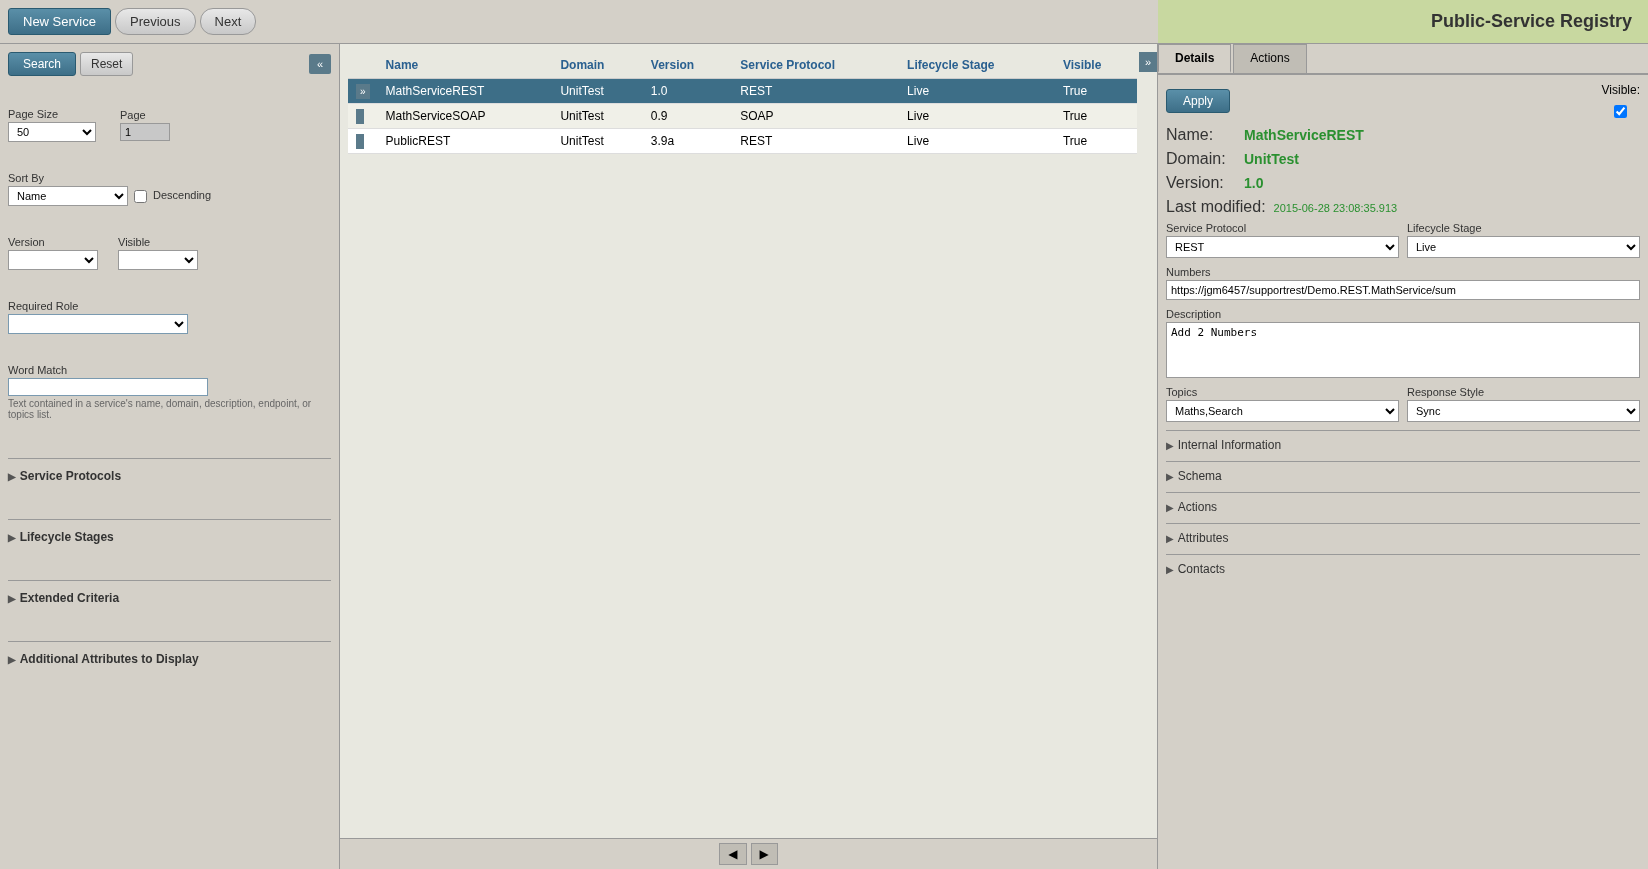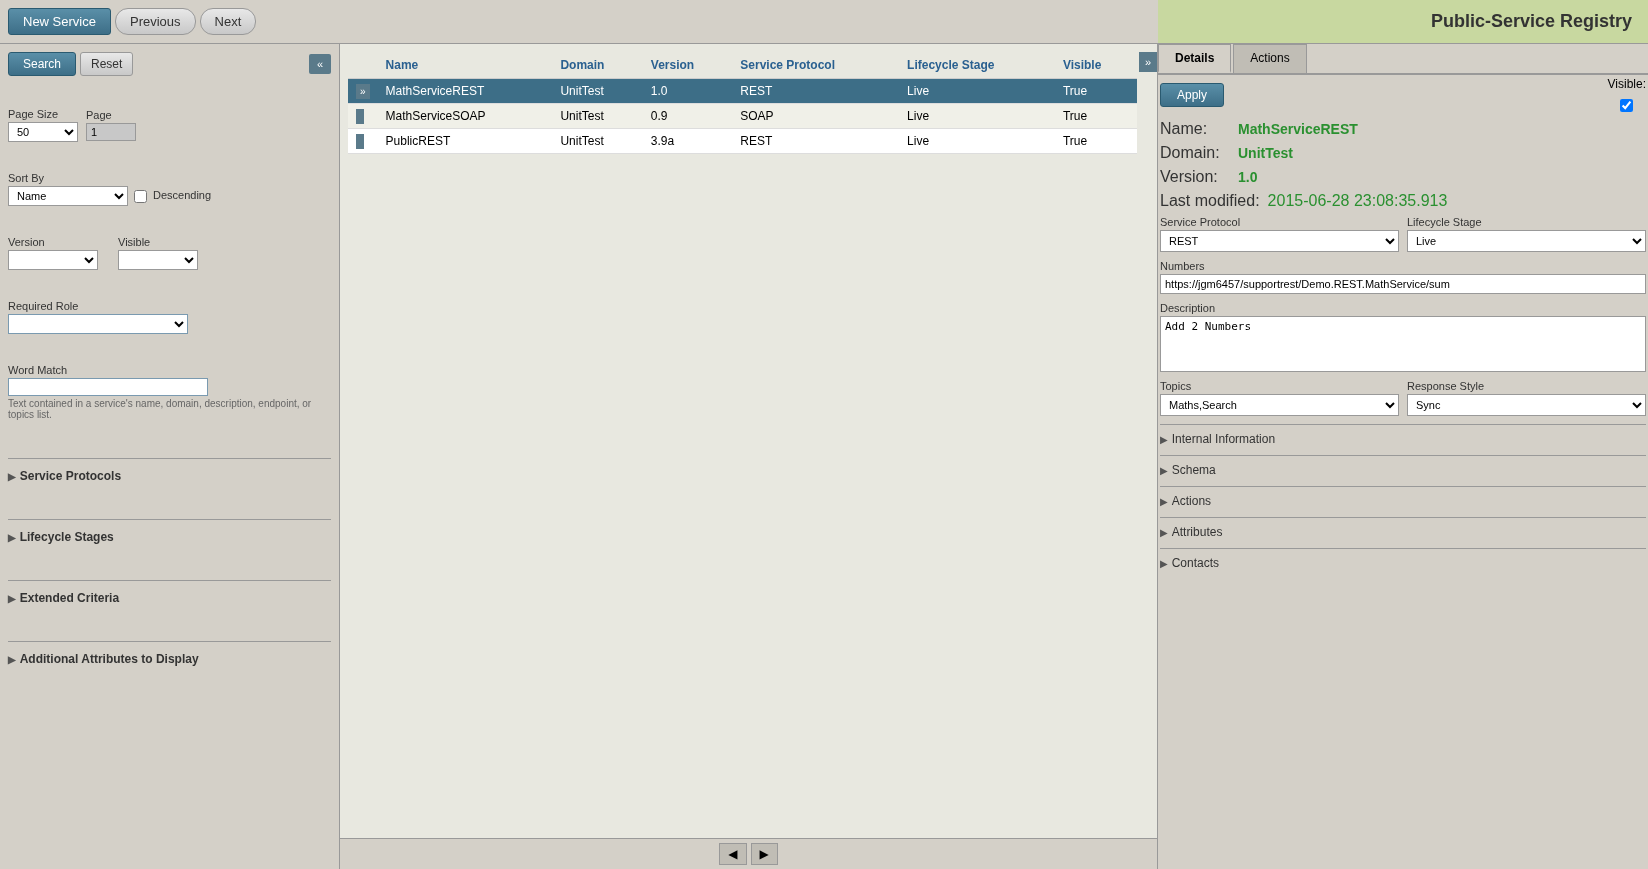--- a/index.html
+++ b/index.html
@@ -109,32 +109,32 @@
       width: 490px; background: #d4d0c8; display: flex; flex-direction: column;
       overflow: hidden;
     }
     .right-tabs { display: flex; border-bottom: 2px solid #999; }
     .tab {
       padding: 6px 16px; font-size: 12px; cursor: pointer;
       background: #c0bdb5; border: 1px solid #999; border-bottom: none;
       margin-right: 2px;
     }
     .tab.active { background: #d4d0c8; font-weight: bold; border-bottom: 2px solid #d4d0c8; }
-    .right-content { flex: 1; overflow-y: auto; padding: 2px; }
+    .right-content { flex: 1; overflow-y: auto; padding: 8px; }
     .apply-row { display: flex; align-items: center; justify-content: space-between; margin-bottom: 8px; }
     .btn-apply {
       background: linear-gradient(to bottom, #5a8fa8, #3d6e87);
       color: white; border: 1px solid #2a5a70; padding: 4px 16px;
       cursor: pointer; font-size: 12px; border-radius: 3px;
     }
     .visible-row { display: flex; align-items: center; gap: 8px; font-size: 12px; flex-direction: column; }
     .detail-row { display: flex; gap: 8px; margin-bottom: 6px; align-items: baseline; }
     .detail-label { font-size: 16px; color: #333; min-width: 70px; }
     .detail-value-green { color: #2a9030; font-weight: bold; font-size: 14px; }
-    .detail-value-date { color: #2a9030; font-size: 16px; }
+    .detail-value-date { color: #2a9030; font-size: 11px; }
     .detail-grid { display: grid; grid-template-columns: 1fr 1fr; gap: 8px; margin-bottom: 8px; }
     .detail-field { display: flex; flex-direction: column; gap: 2px; }
     .field-label { font-size: 11px; color: #333; }
     .field-select {
       background: white; border: 1px solid #999; padding: 3px 4px;
       font-size: 11px; width: 100%; cursor: pointer;
     }
     .field-input {
       background: white; border: 1px solid #999; padding: 3px 4px;
       font-size: 11px; width: 100%;
@@ -176,27 +176,27 @@
   <div class="sidebar">
     <div class="search-row">
       <button class="btn-search">Search</button>
       <button class="btn-reset">Reset</button>
       <button class="collapse-btn">«</button>
     </div>
 
     <div class="sidebar-row">
       <div>
         <div class="sidebar-label">Page Size</div>
-        <select class="sidebar-select" style="width:70px">
+        <select class="sidebar-select" style="width:88px">
           <option>50</option>
           <option>25</option>
           <option>100</option>
         </select>
       </div>
-      <div style="">
+      <div style="margin-left:16px">
         <div class="sidebar-label">Page</div>
         <input type="text" class="sidebar-select" style="width: 50px; background: rgb(200, 200, 200);" value="1">
       </div>
     </div>
 
     <div style="margin-bottom:6px">
       <div class="sidebar-label">Sort By</div>
       <div style="display:flex;align-items:center;gap:6px">
         <select class="sidebar-select" style="width:120px">
           <option>Name</option>

